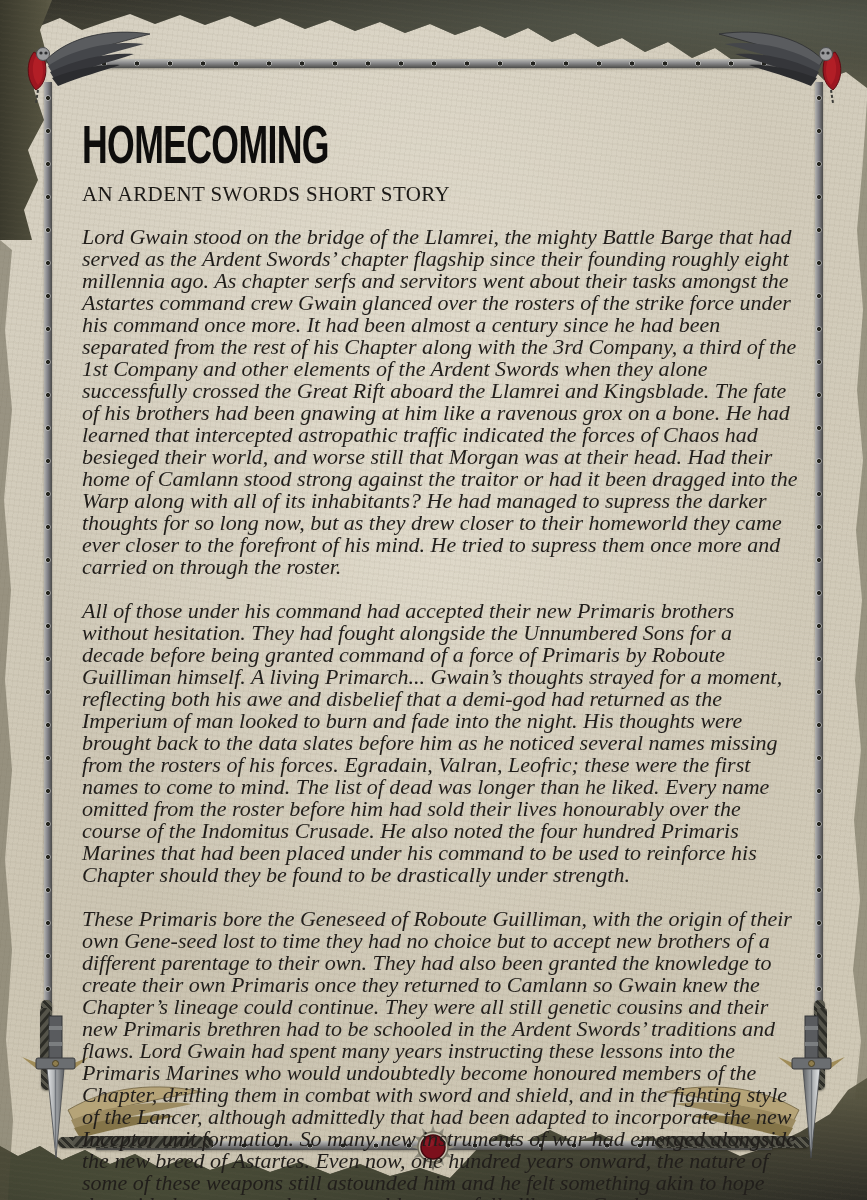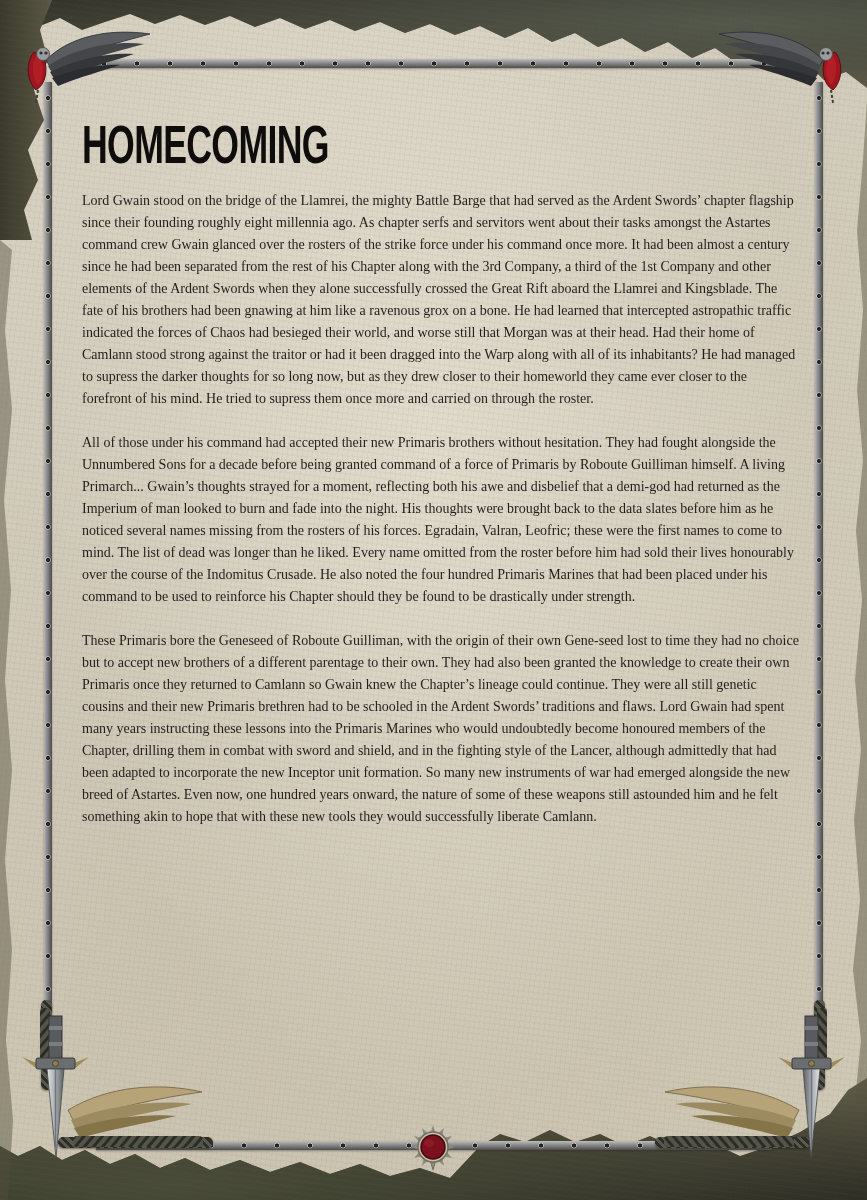--- a/index.html
+++ b/index.html
@@ -80,21 +80,21 @@
   .title{
     font-family:"Liberation Sans", sans-serif;font-weight:700;
     font-size:54px;line-height:1;letter-spacing:-1px;color:#0e0d0c;
     transform:scaleX(0.66);transform-origin:left center;
     margin:0;white-space:nowrap;
   }
   .subtitle{
     font-size:21px;letter-spacing:.4px;color:#1c1a17;margin:11px 0 0 0;font-weight:400;
   }
   .body-text{margin-top:19px;}
-  .body-text p{font-size:14px;line-height:22px;margin:0 0 22px 0;}
+  .body-text p{font-size:22px;line-height:22px;margin:0 0 22px 0;font-style:italic;}
 </style>
 </head>
 <body>
 
 <div class="layer parchment"></div>
 <div class="layer torn-top"></div>
 <div class="layer torn-left-top"></div>
 <div class="layer torn-bottom"></div>
 <div class="layer torn-left"></div>
 <div class="layer torn-right"></div>
@@ -202,18 +202,19 @@
       <use href="#spk" transform="rotate(300 24 24)"></use>
     <use href="#spk" transform="rotate(330 24 24)"></use>
   </g>
   <circle cx="24" cy="24" r="15" fill="#c7c3b2" stroke="#716d5c" stroke-width="1.5"></circle>
   <circle cx="24" cy="24" r="12" fill="#7c101c" stroke="#45080e" stroke-width="1.5"></circle>
   <ellipse cx="20" cy="20" rx="5" ry="4" fill="#94202b" opacity="0.7"></ellipse>
 </svg>
 
 <div class="content">
   <h1 class="title">HOMECOMING</h1>
+  <div class="subtitle">AN ARDENT SWORDS SHORT STORY</div>
   <div class="body-text">
     <p>Lord Gwain stood on the bridge of the Llamrei, the mighty Battle Barge that had served as the Ardent Swords’ chapter flagship since their founding roughly eight millennia ago. As chapter serfs and servitors went about their tasks amongst the Astartes command crew Gwain glanced over the rosters of the strike force under his command once more. It had been almost a century since he had been separated from the rest of his Chapter along with the 3rd Company, a third of the 1st Company and other elements of the Ardent Swords when they alone successfully crossed the Great Rift aboard the Llamrei and Kingsblade. The fate of his brothers had been gnawing at him like a ravenous grox on a bone. He had learned that intercepted astropathic traffic indicated the forces of Chaos had besieged their world, and worse still that Morgan was at their head. Had their home of Camlann stood strong against the traitor or had it been dragged into the Warp along with all of its inhabitants? He had managed to supress the darker thoughts for so long now, but as they drew closer to their homeworld they came ever closer to the forefront of his mind. He tried to supress them once more and carried on through the roster.</p>
     <p>All of those under his command had accepted their new Primaris brothers without hesitation. They had fought alongside the Unnumbered Sons for a decade before being granted command of a force of Primaris by Roboute Guilliman himself. A living Primarch... Gwain’s thoughts strayed for a moment, reflecting both his awe and disbelief that a demi-god had returned as the Imperium of man looked to burn and fade into the night. His thoughts were brought back to the data slates before him as he noticed several names missing from the rosters of his forces. Egradain, Valran, Leofric; these were the first names to come to mind. The list of dead was longer than he liked. Every name omitted from the roster before him had sold their lives honourably over the course of the Indomitus Crusade. He also noted the four hundred Primaris Marines that had been placed under his command to be used to reinforce his Chapter should they be found to be drastically under strength.</p>
     <p>These Primaris bore the Geneseed of Roboute Guilliman, with the origin of their own Gene-seed lost to time they had no choice but to accept new brothers of a different parentage to their own. They had also been granted the knowledge to create their own Primaris once they returned to Camlann so Gwain knew the Chapter’s lineage could continue. They were all still genetic cousins and their new Primaris brethren had to be schooled in the Ardent Swords’ traditions and flaws. Lord Gwain had spent many years instructing these lessons into the Primaris Marines who would undoubtedly become honoured members of the Chapter, drilling them in combat with sword and shield, and in the fighting style of the Lancer, although admittedly that had been adapted to incorporate the new Inceptor unit formation. So many new instruments of war had emerged alongside the new breed of Astartes. Even now, one hundred years onward, the nature of some of these weapons still astounded him and he felt something akin to hope that with these new tools they would successfully liberate Camlann.</p>
   </div>
 </div>
 
 </body></html>

